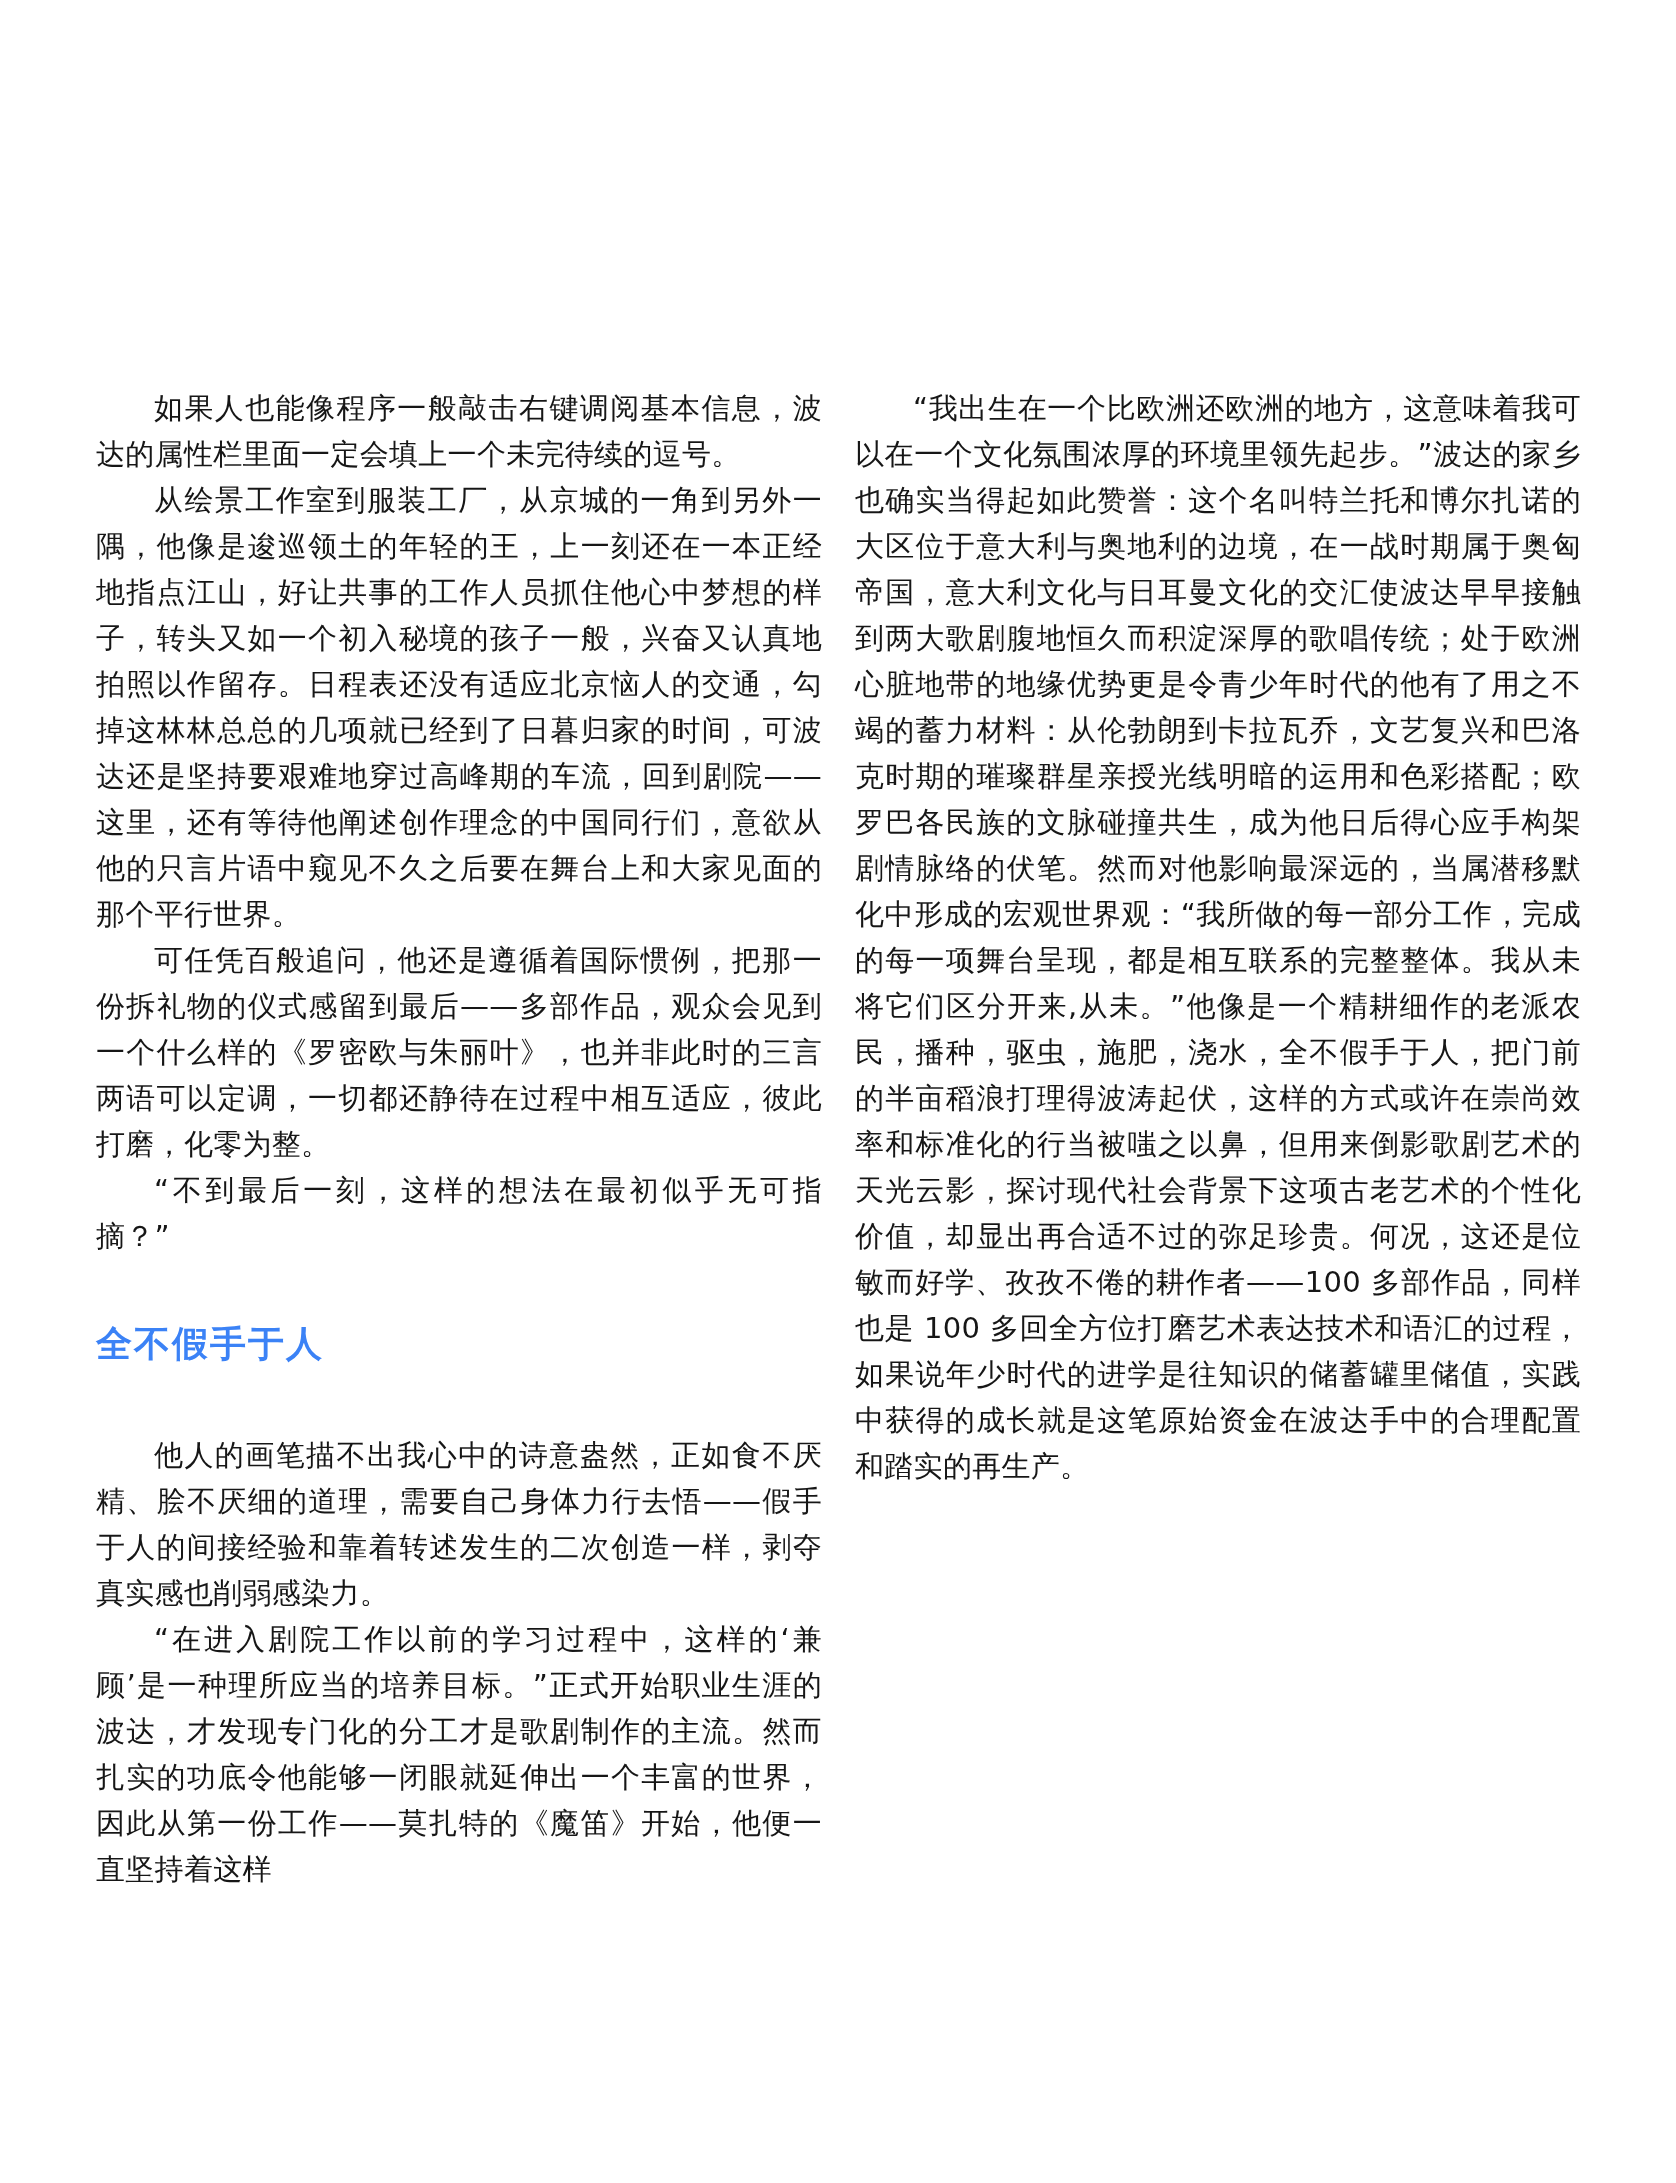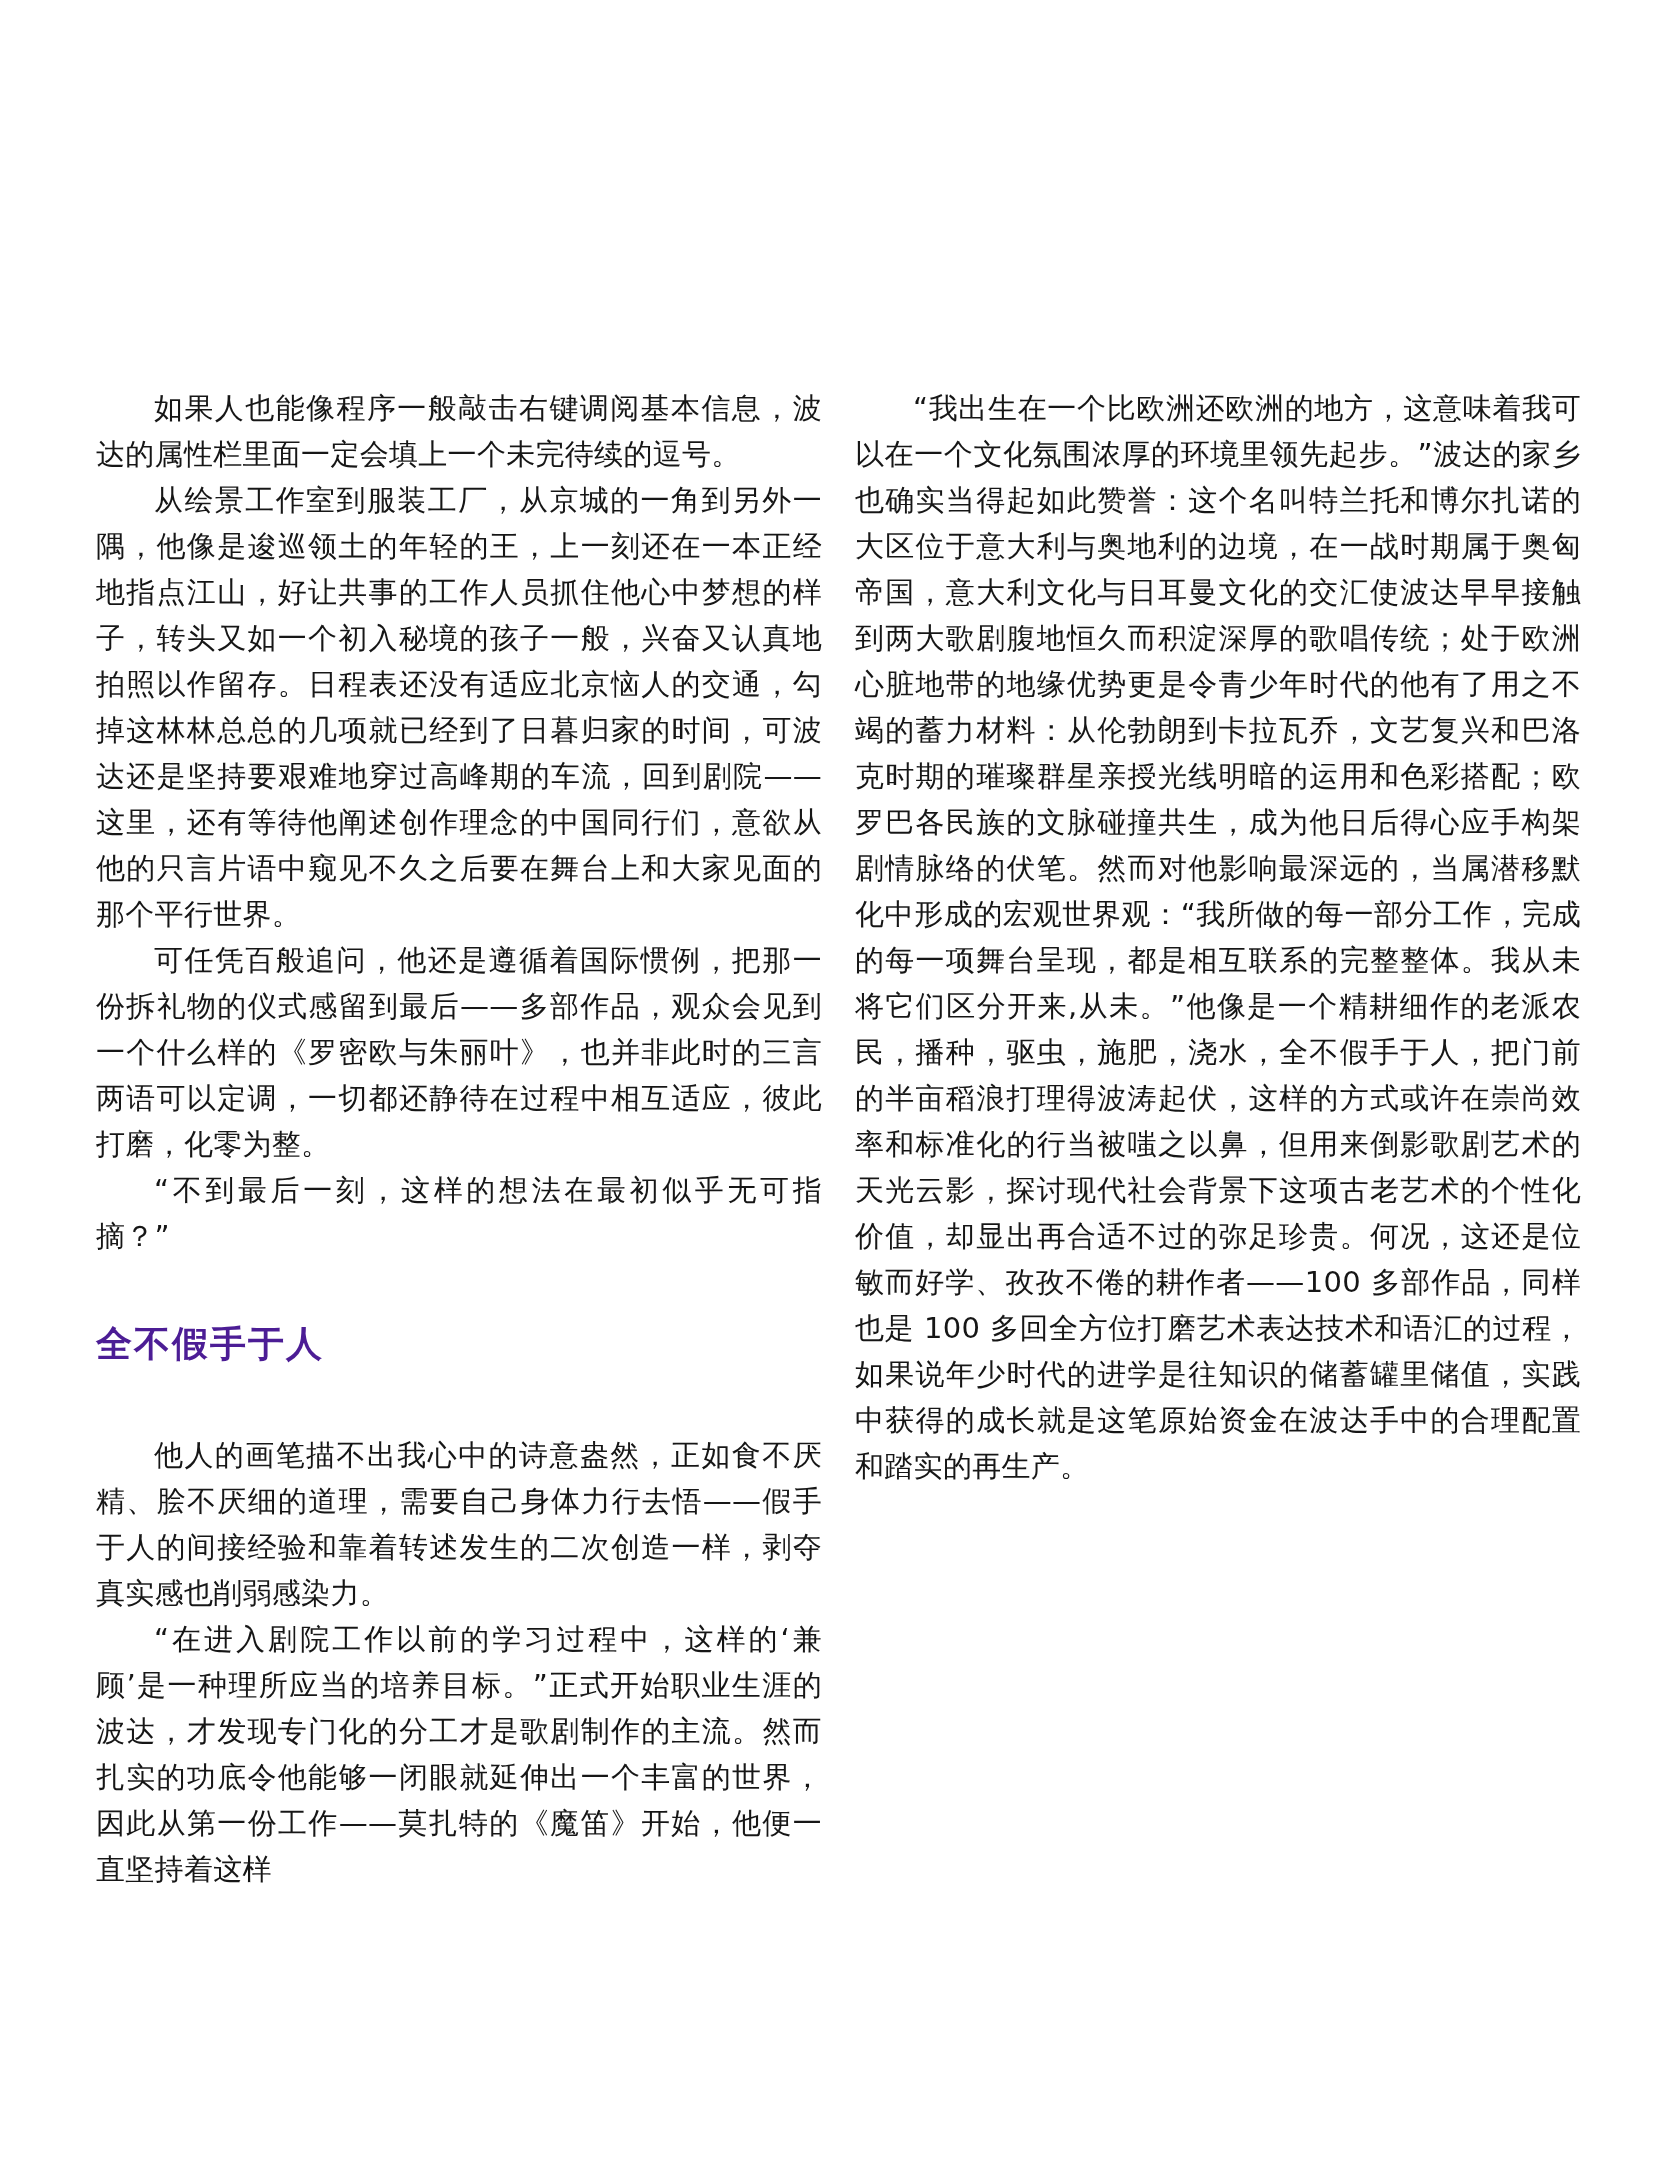--- a/index.html
+++ b/index.html
@@ -37,21 +37,21 @@
     text-indent: 2em;
   }
   .col p.no-indent {
     text-indent: 0;
   }
   .section-heading {
     margin: 66px 0 70px 0;
     font-size: 36px;
     line-height: 37px;
     font-weight: 700;
-    color: #4c1d95;
+    color: #3b82f6;
     text-indent: 0;
     letter-spacing: 2px;
     font-family: "DejaVu Sans", "Liberation Sans", sans-serif;
   }
   .footer {
     position: absolute;
     top: 2064px;
     right: 120px;
     font-size: 30px;
     line-height: 33px;

